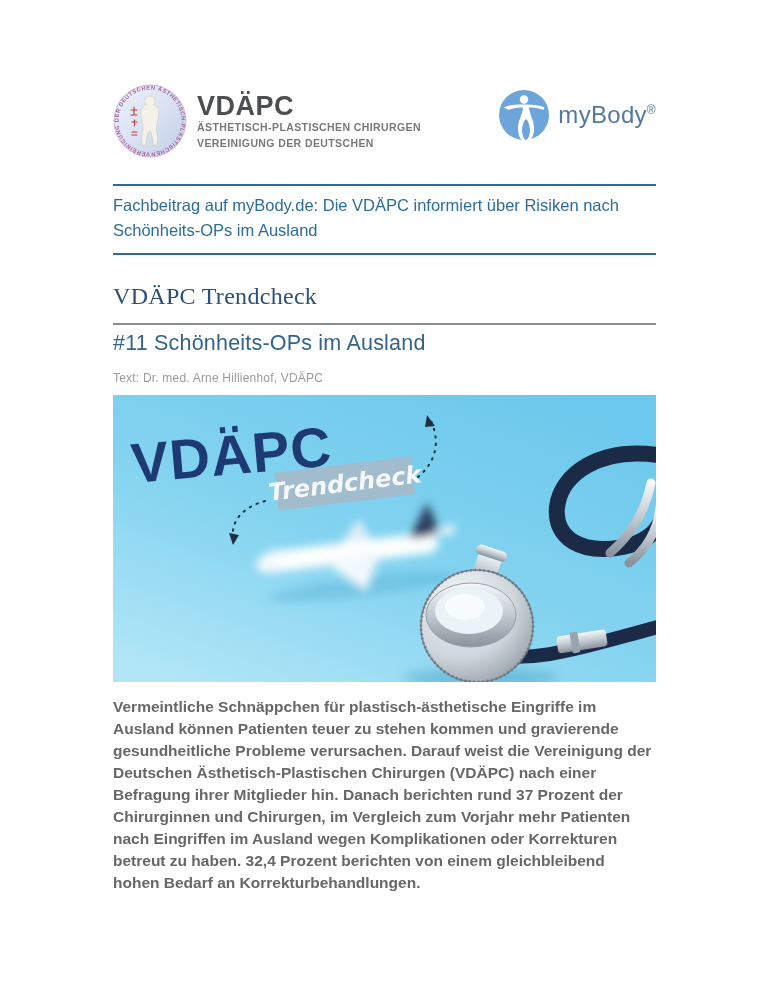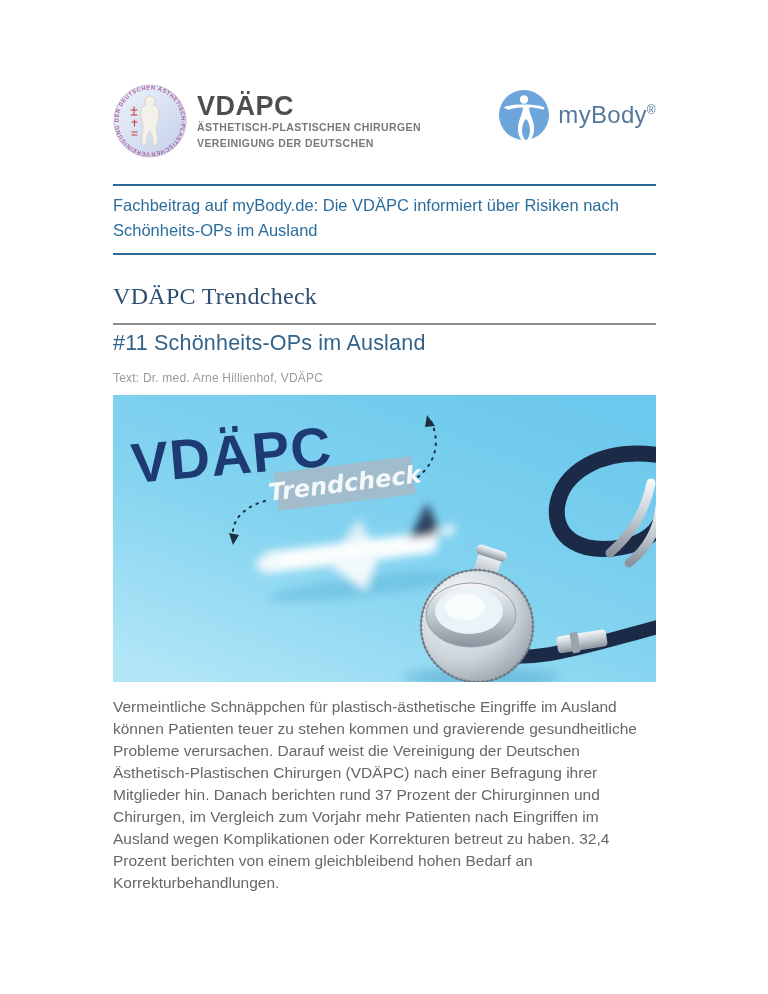--- a/index.html
+++ b/index.html
@@ -30,21 +30,21 @@
   
   .title { font-family:"Liberation Serif", serif; font-size:24px; font-weight:normal; color:#2e4f72; letter-spacing:0.3px; }
   .rule-gray { border:none; height:2px; background:#8c8d8f; }
   .subtitle { font-family:Liberation Sans, sans-serif; font-size:21.5px; font-weight:normal; color:#33638a; letter-spacing:0.2px; }
   .byline { font-size:12px; color:#9b9b9d; letter-spacing:0.2px; }
 
   
   .hero { display:block; width:543px; height:287px; }
 
   
-  .lead { font-size:15.5px; font-weight:normal; color:#666769; line-height:1.42; width:540px; }
+  .lead { font-size:15.5px; font-weight:bold; color:#666769; line-height:1.42; width:540px; }
 </style>
 </head>
 <body>
 
 <div class="page">
 
   <header class="col masthead">
     <div class="brand-left">
       <svg class="emblem" viewBox="0 0 74 74">
         <defs>

